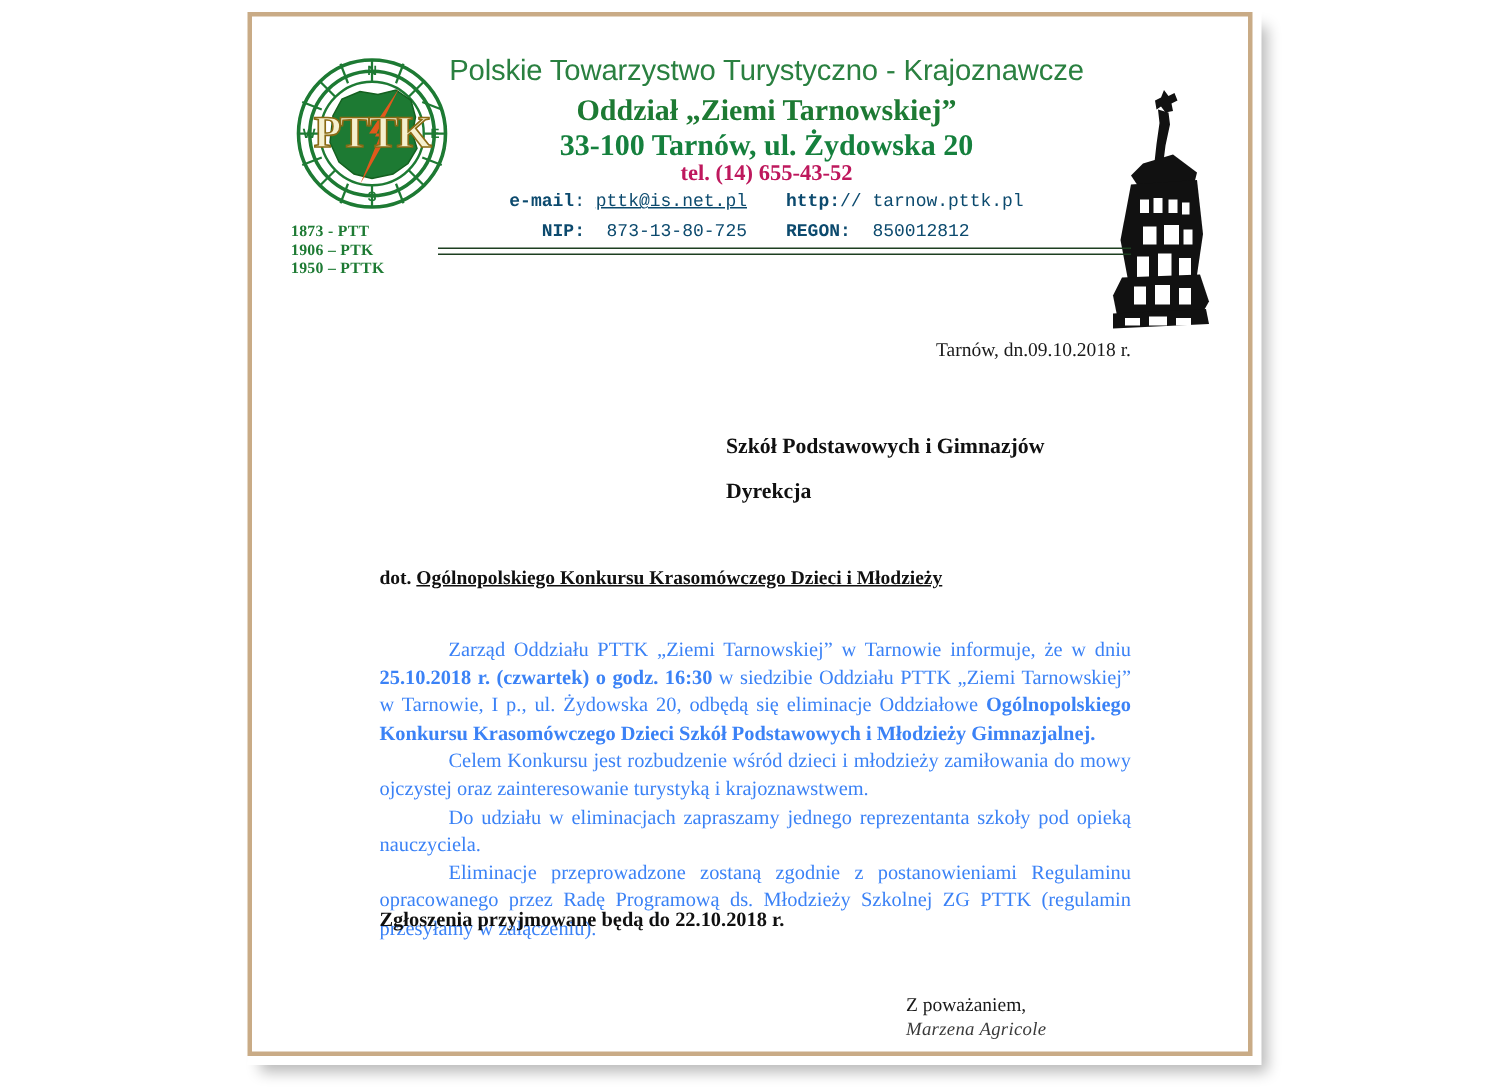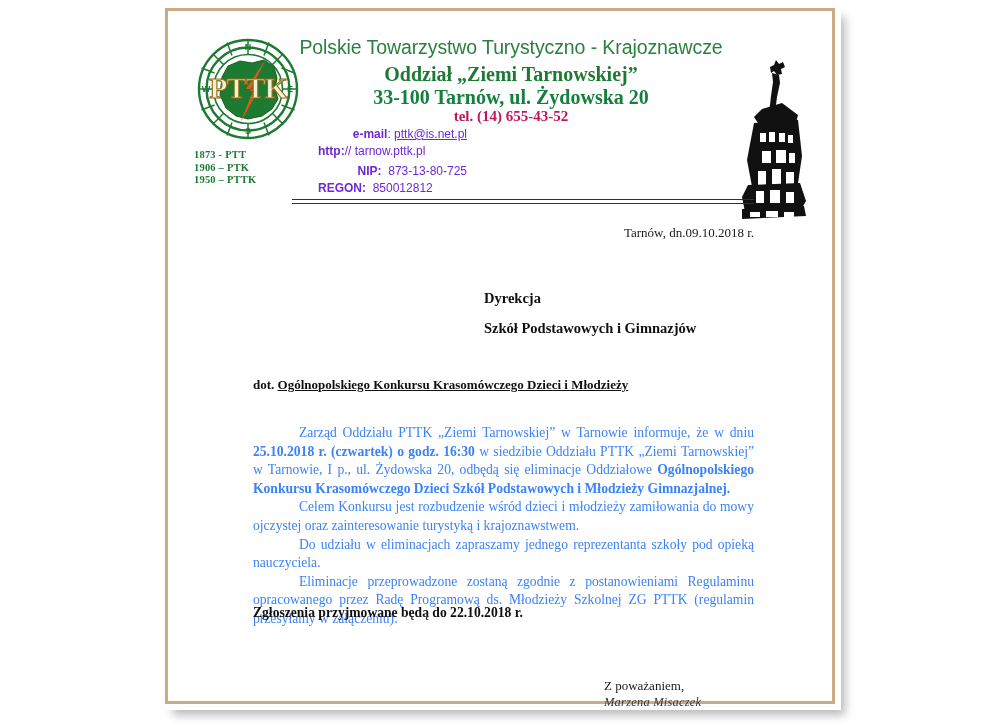--- a/index.html
+++ b/index.html
@@ -119,26 +119,25 @@
     font-family: "Liberation Serif", serif;
     font-weight: bold;
     font-size: 15px;
     line-height: 18px;
     color: #be185d;
   }
   .contact-row {
     display: flex;
     justify-content: center;
     align-items: baseline;
-    font-family: Liberation Sans, sans-serif;
+    font-family: Liberation Mono, monospace;
     font-size: 12px;
     line-height: 17px;
-    color: #6d28d9;
+    color: #0c4a6e;
     margin-top: 1px;
-    flex-direction: column;
   }
   .contact-row .cell {
     display: inline-block;
   }
   .contact-row .cell.left  { width: 175px; text-align: right; }
   .contact-row .cell.right { width: 175px; text-align: left; padding-left: 26px; }
   .lbl { font-weight: bold; }
   .link-u { text-decoration: underline; }
 
   .idrow { margin-top: 3px; }
@@ -224,21 +223,21 @@
     left: 79px;
     top: 388px;
     font-family: "Liberation Serif", serif;
     font-weight: bold;
     font-size: 13.6px;
     color: #101010;
   }
   .closing {
     position: absolute;
     right: 72px;
-    top: 460px;
+    top: 444px;
     text-align: left;
     font-family: "Liberation Serif", serif;
     font-size: 13px;
     line-height: 17px;
     color: #1a1a1a;
     width: 150px;
   }
   .closing .sig {
     font-style: italic;
     font-size: 12.5px;
@@ -354,37 +353,37 @@
 
         <div class="rule-double"></div>
       </div>
     </div>
 
     <div class="body-area">
 
       <div class="date-line">Tarnów, dn.09.10.2018 r.</div>
 
       <div class="addressee">
+        <div>Szkół Podstawowych i Gimnazjów</div>
         <div>Dyrekcja</div>
-        <div>Szkół Podstawowych i Gimnazjów</div>
       </div>
 
       <div class="subject">
         <span>dot. </span><span class="u">Ogólnopolskiego Konkursu Krasomówczego Dzieci i Młodzieży</span>
       </div>
 
       <div class="paras" id="paragraphs">
           <p><span>Zarząd Oddziału PTTK „Ziemi Tarnowskiej” w Tarnowie informuje, że w dniu </span><b>25.10.2018 r. (czwartek) o godz. 16:30</b><span> w siedzibie Oddziału PTTK „Ziemi Tarnowskiej” w Tarnowie, I p., ul. Żydowska 20, odbędą się eliminacje Oddziałowe </span><b>Ogólnopolskiego Konkursu Krasomówczego Dzieci Szkół Podstawowych i Młodzieży Gimnazjalnej.</b></p>
           <p><span>Celem Konkursu jest rozbudzenie wśród dzieci i młodzieży zamiłowania do mowy ojczystej oraz zainteresowanie turystyką i krajoznawstwem.</span></p>
           <p><span>Do udziału w eliminacjach zapraszamy jednego reprezentanta szkoły pod opieką nauczyciela.</span></p>
           <p><span>Eliminacje przeprowadzone zostaną zgodnie z postanowieniami Regulaminu opracowanego przez Radę Programową ds. Młodzieży Szkolnej ZG PTTK (regulamin przesyłamy w załączeniu).</span></p>
         </div>
 
       <div class="deadline">Zgłoszenia przyjmowane będą do 22.10.2018 r.</div>
 
       <div class="closing">
         <div>Z poważaniem,</div>
-        <div class="sig">Marzena Misaczek</div>
+        <div class="sig">Marzena Agricole</div>
       </div>
     </div>
 
   </div>
 </div>
 
 </body></html>

